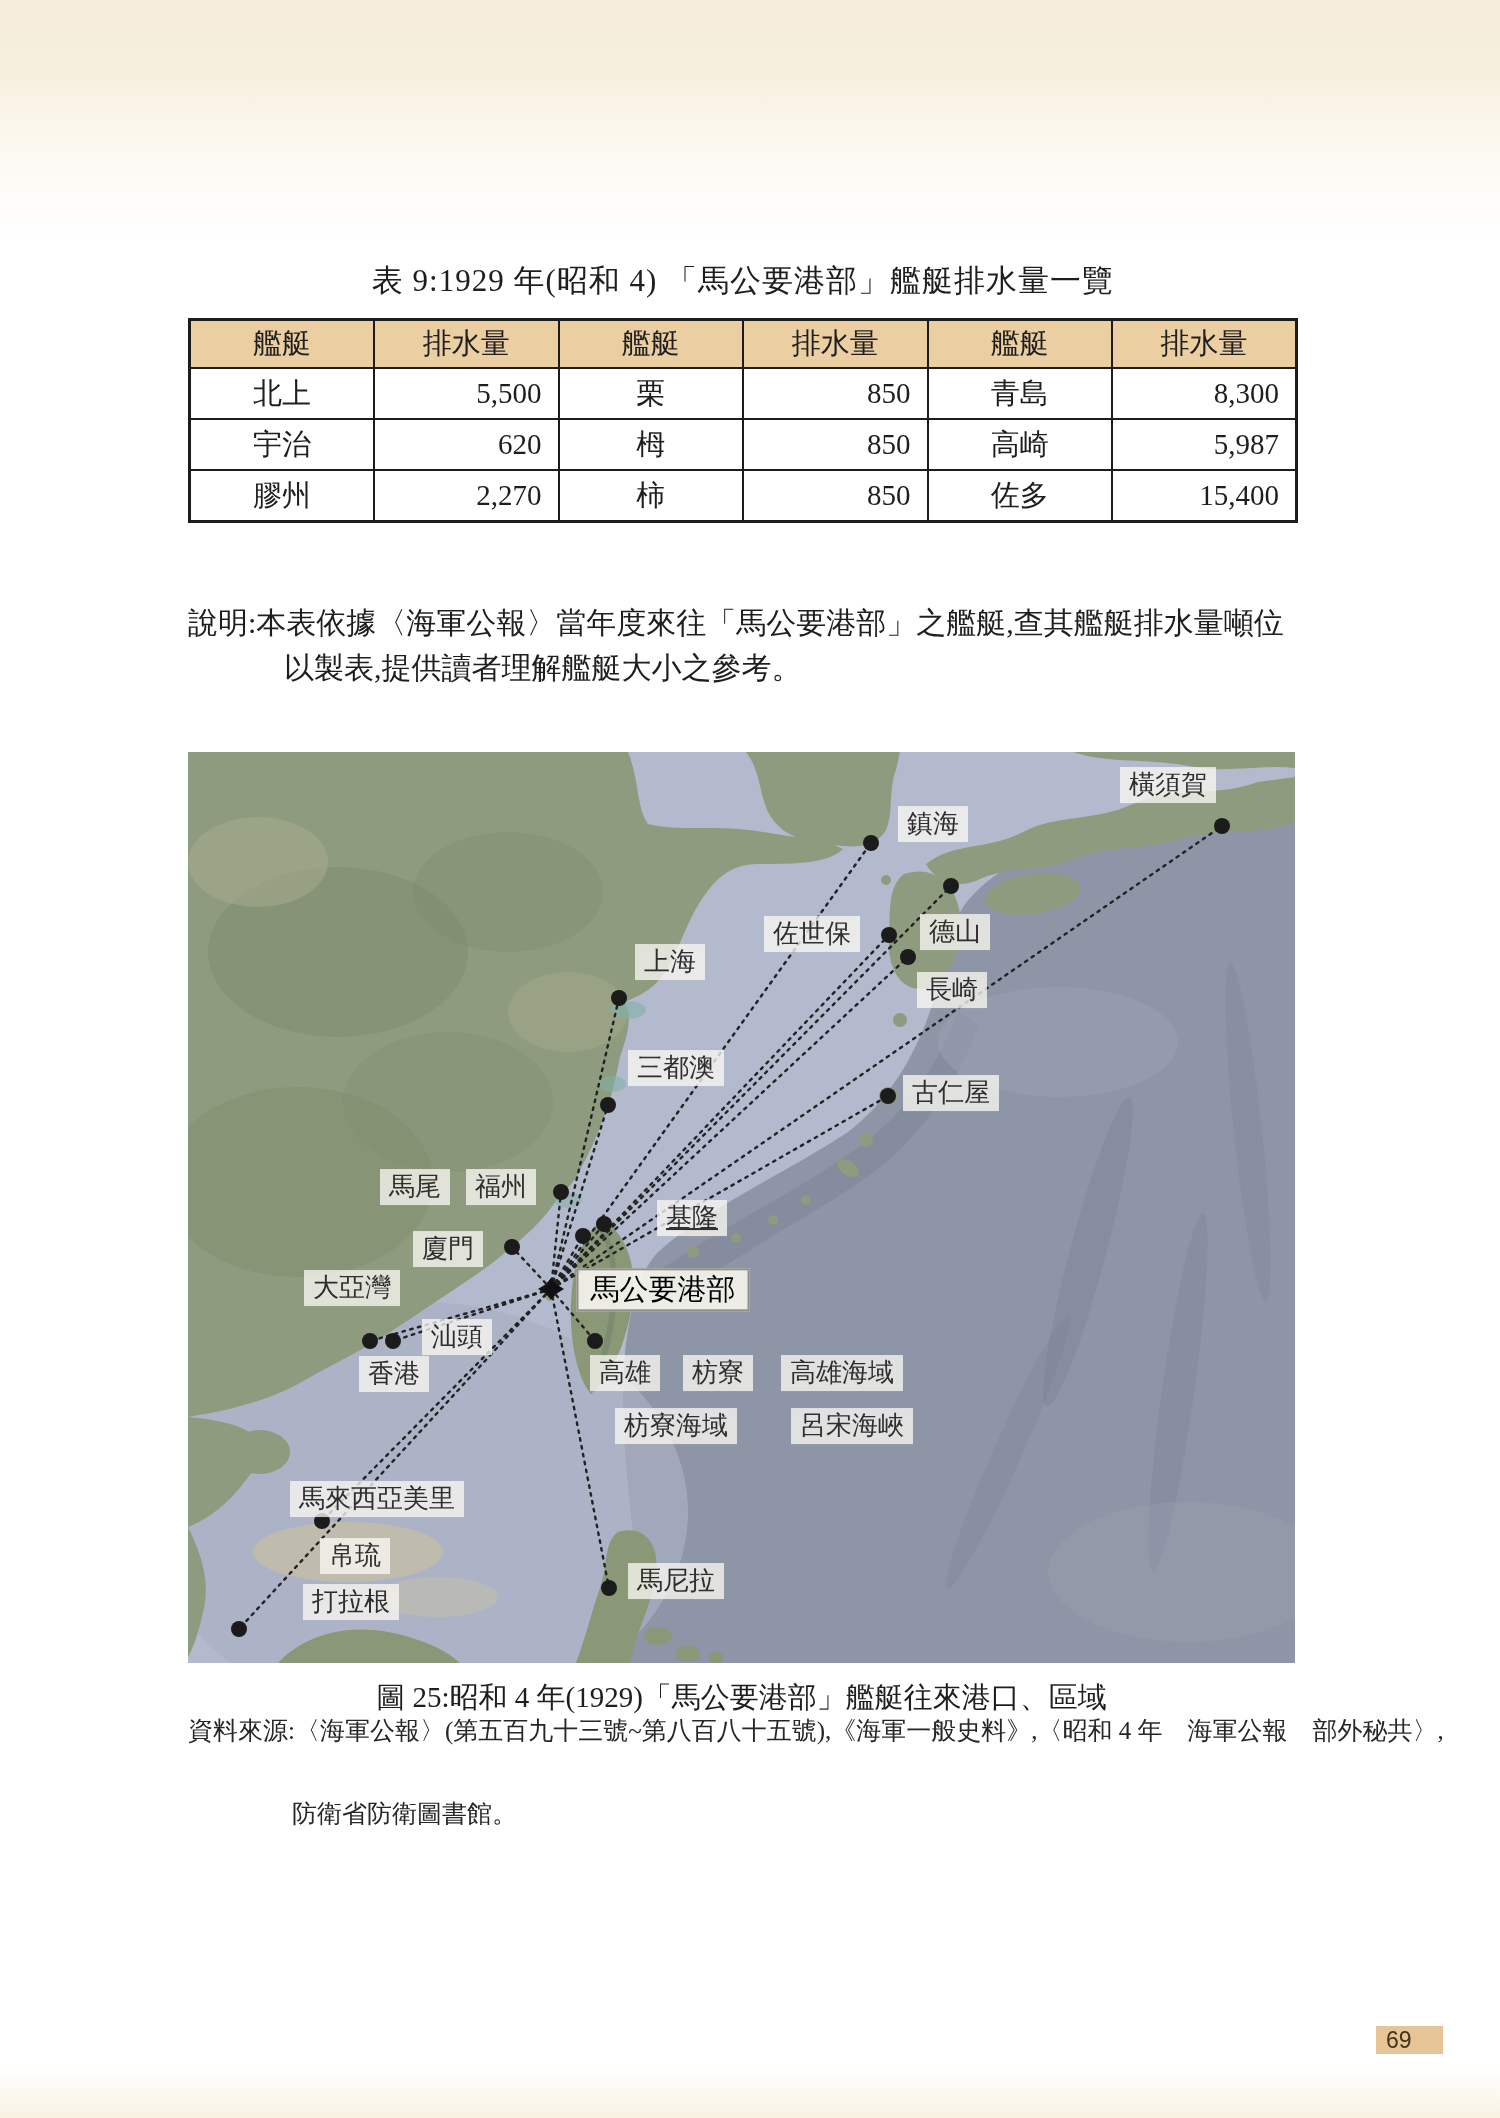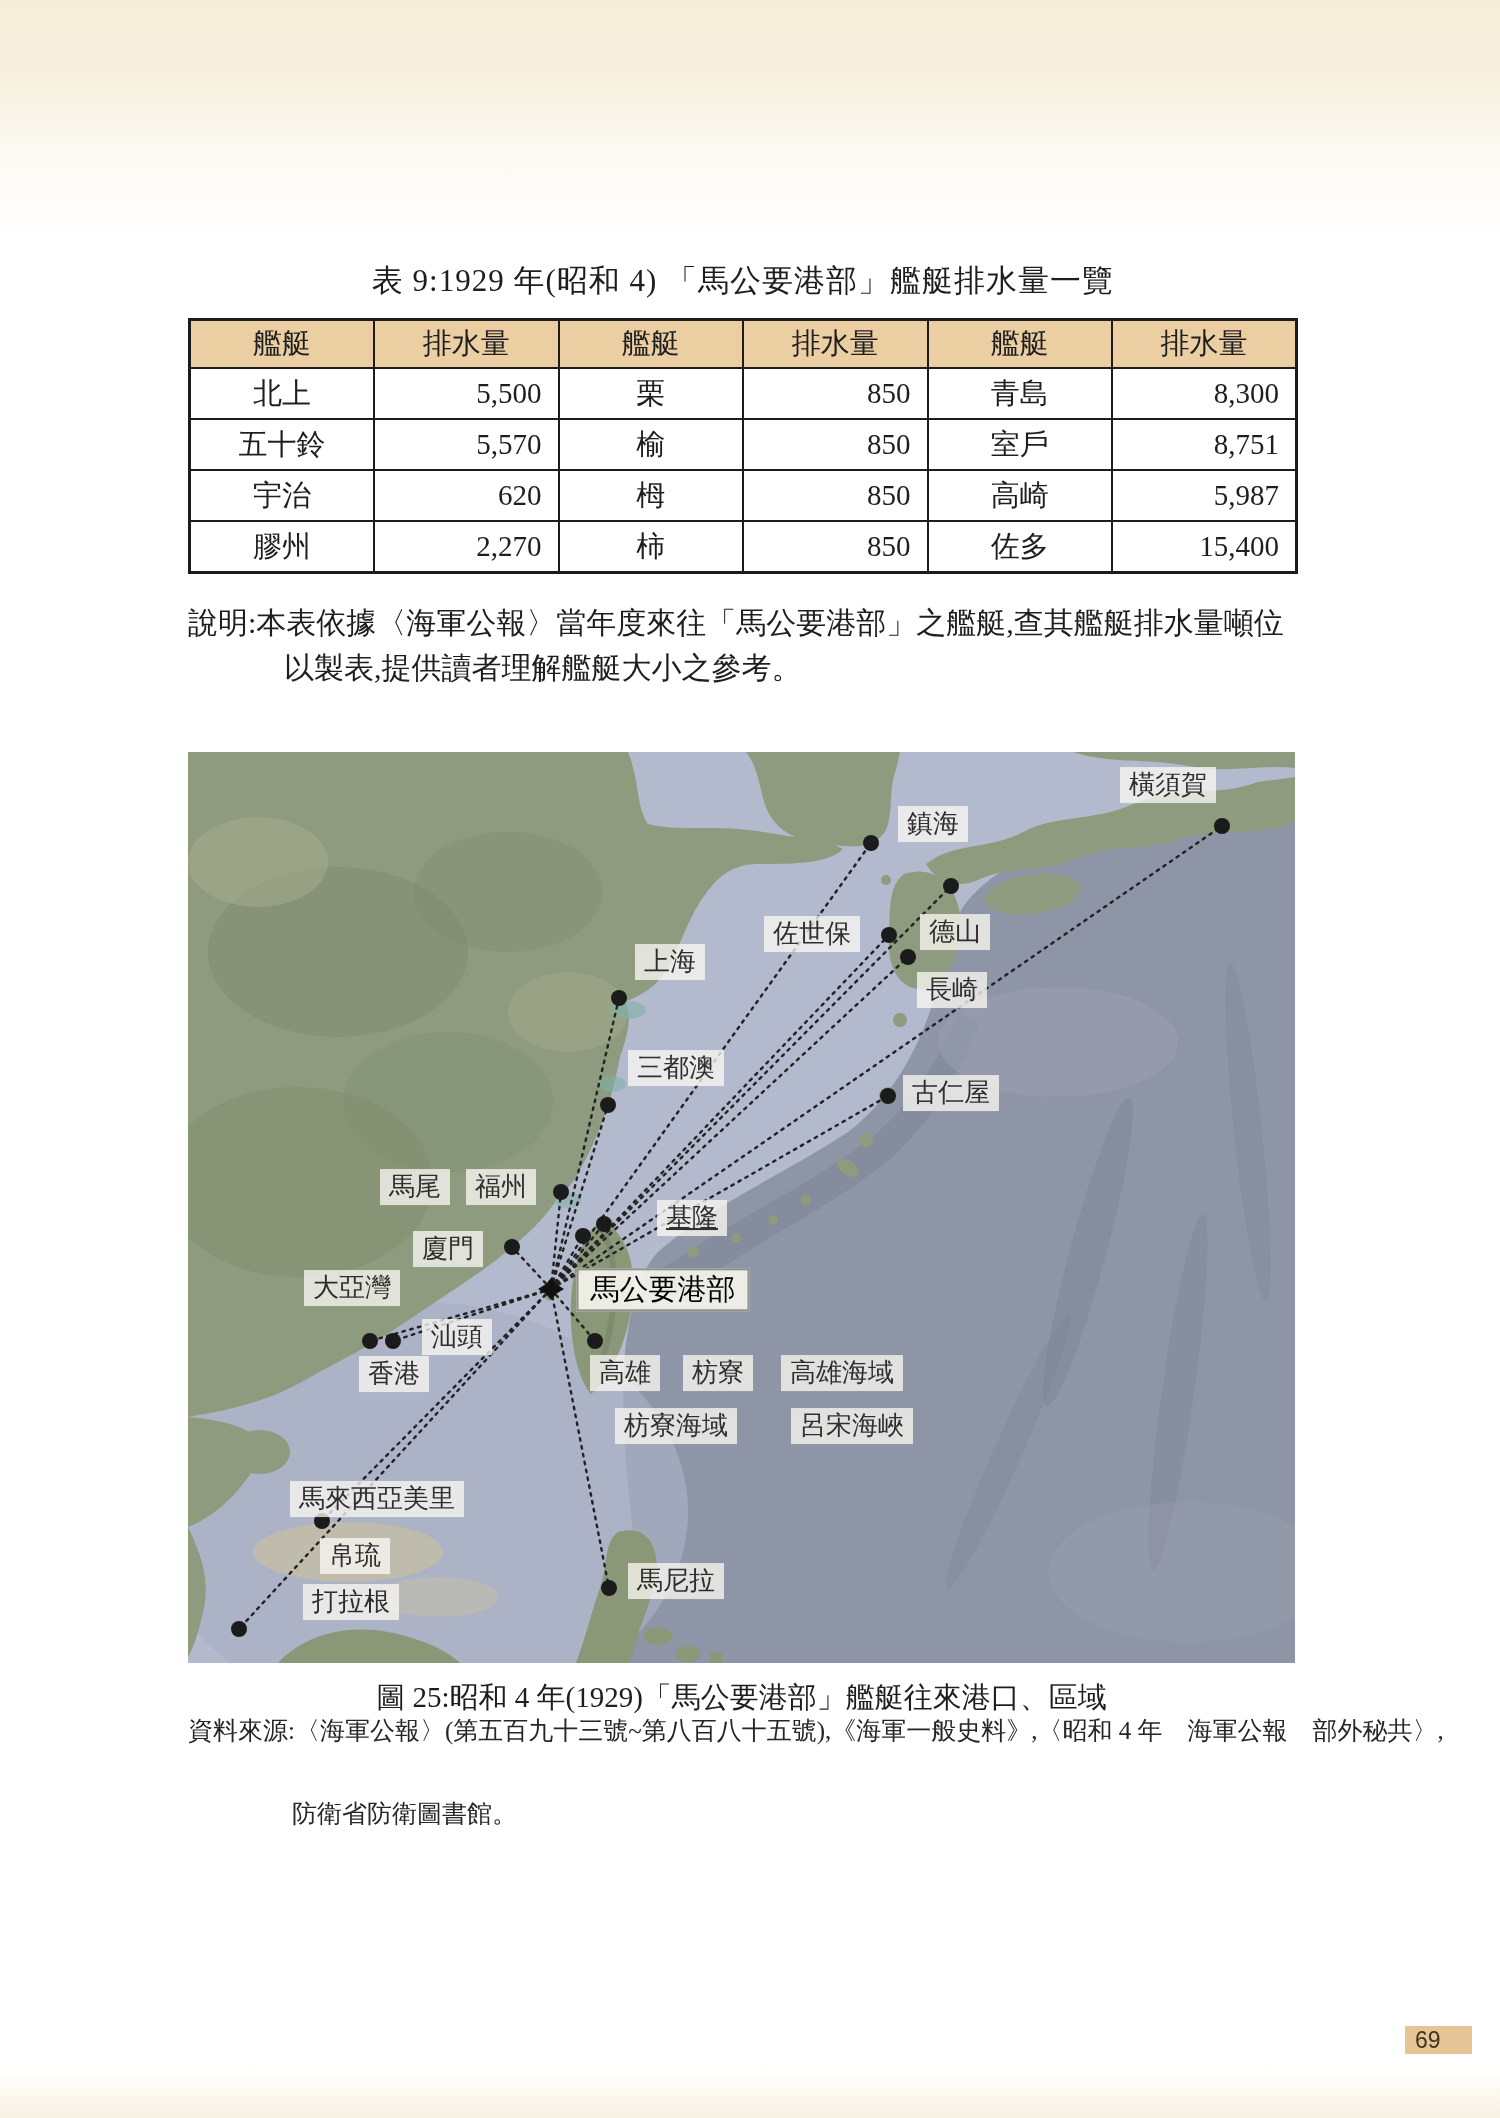--- a/index.html
+++ b/index.html
@@ -5,21 +5,21 @@
   html,body { margin:0; padding:0; }
   body {
     width:1500px; height:2118px; position:relative; overflow:hidden;
     background:#ffffff; color:#1e1e1e;
     font-family:"Liberation Serif","DejaVu Serif",serif;
   }
   .top-band { position:absolute; left:0; top:0; width:100%; height:240px;
     background:linear-gradient(180deg,#f5edd9 0px,#f6efdd 70px,#fbf8ef 140px,#ffffff 240px); }
   .bottom-band { position:absolute; left:0; bottom:0; width:100%; height:50px;
     background:linear-gradient(180deg,#ffffff,#f8f2e3); }
-  .page-num-badge { position:absolute; left:1405px; top:2026px; width:67px; height:28px;
+  .page-num-badge { position:absolute; left:1376px; top:2026px; width:67px; height:28px;
     background:#e6c495; color:#42351f; box-sizing:border-box; padding-left:10px;
     font-family:"Liberation Sans","DejaVu Sans",sans-serif; font-size:23px; line-height:28px; }
   .tbl-title { position:absolute; left:188px; top:260px; width:1110px; text-align:center;
     font-size:31px; letter-spacing:1px; }
   table.disp { position:absolute; left:188px; top:318px; width:1110px;
     border-collapse:collapse; table-layout:fixed; font-size:29px;
     border:3px solid #1c1c1c; }
   table.disp th { background:#ebcfa2; border:2px solid #1c1c1c; height:44px; font-weight:normal; }
   table.disp td { border:2px solid #1c1c1c; height:47px; }
   td.val { text-align:right; padding-right:16px;border-radius:20px; }
@@ -60,28 +60,20 @@
       </tr>
   </thead>
   <tbody>
       <tr>
         <td class="name">北上</td>
         <td class="val">5,500</td>
         <td class="name">栗</td>
         <td class="val">850</td>
         <td class="name">青島</td>
         <td class="val">8,300</td>
-      </tr>
-      <tr>
-        <td class="name">五十鈴</td>
-        <td class="val">5,570</td>
-        <td class="name">榆</td>
-        <td class="val">850</td>
-        <td class="name">室戶</td>
-        <td class="val">8,751</td>
       </tr>
       <tr>
         <td class="name">宇治</td>
         <td class="val">620</td>
         <td class="name">栂</td>
         <td class="val">850</td>
         <td class="name">高崎</td>
         <td class="val">5,987</td>
       </tr>
       <tr>

